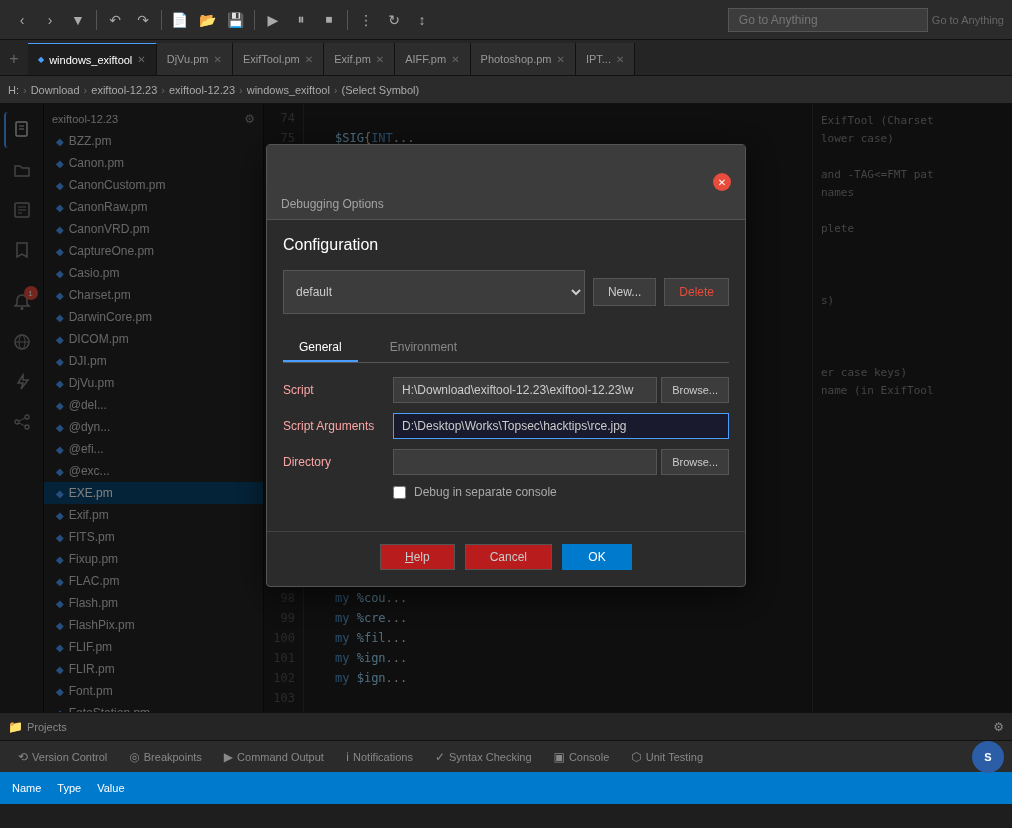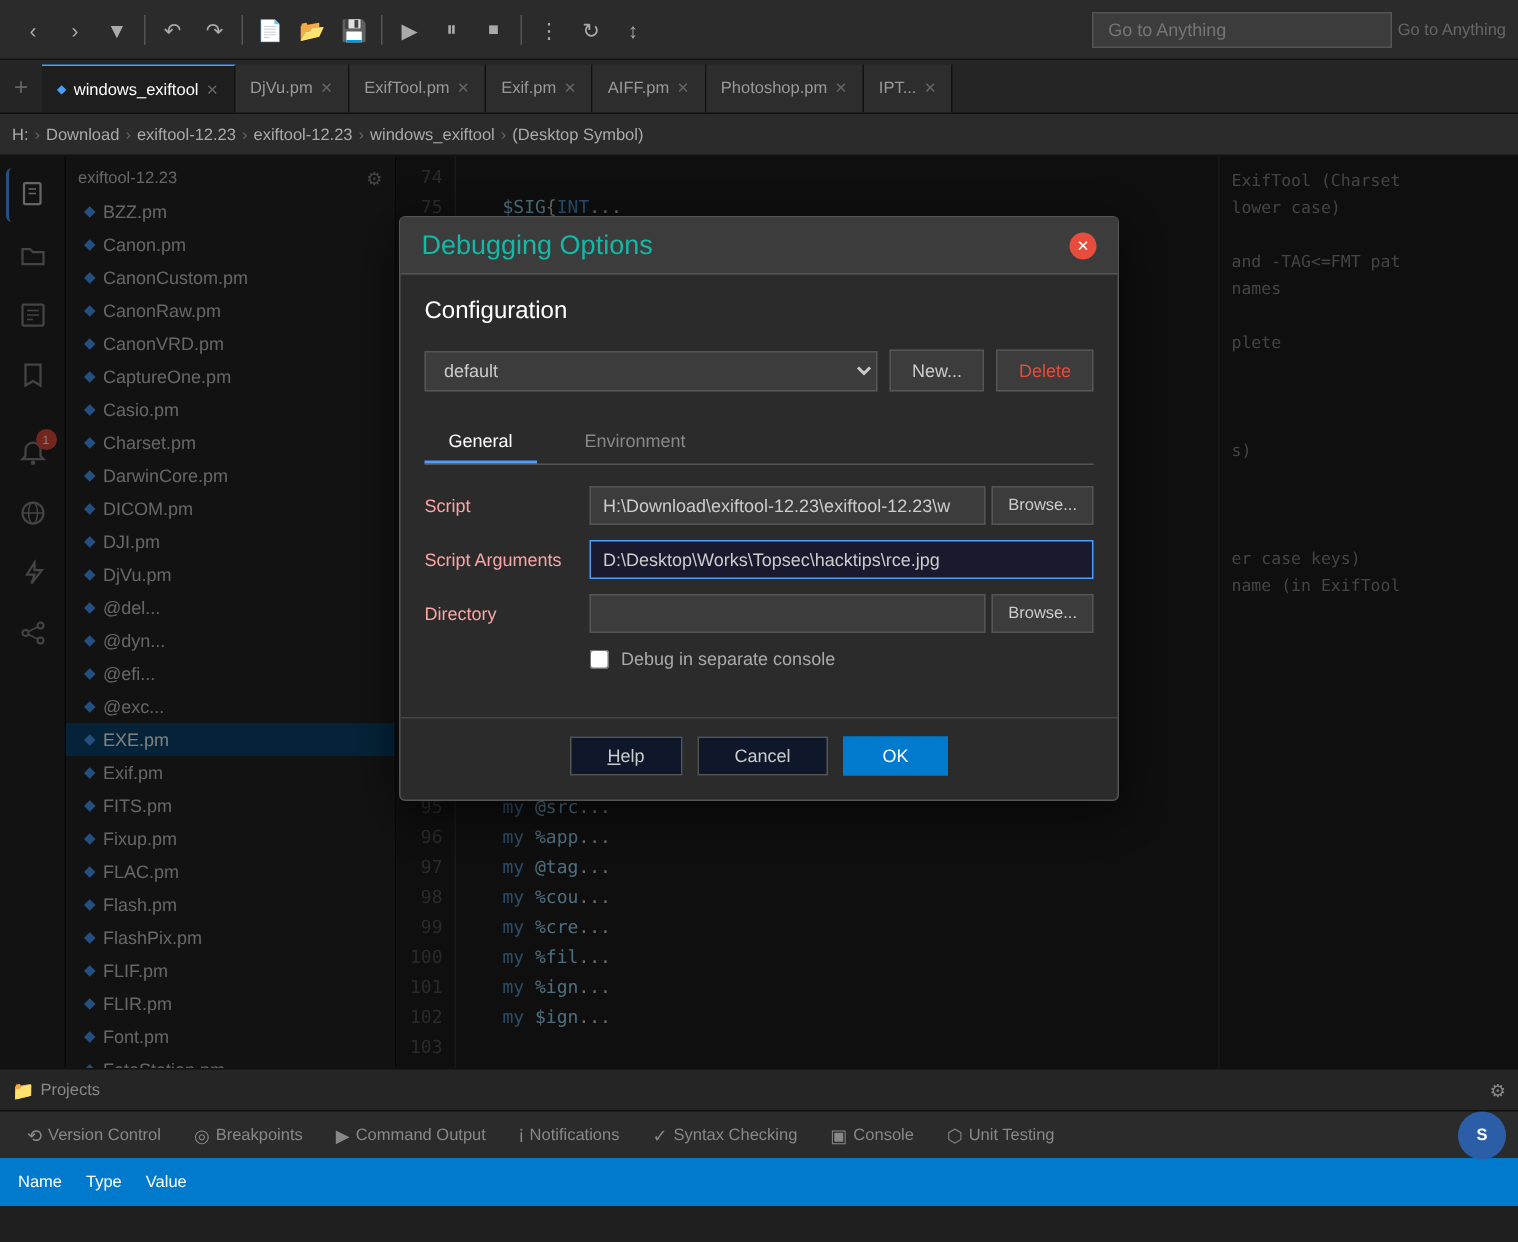--- a/index.html
+++ b/index.html
@@ -300,22 +300,23 @@
     }
     .dialog-title-bar {
       background: #3c3c3c;
       padding: 8px 14px;
       display: flex;
       align-items: center;
       justify-content: space-between;
       border-bottom: 1px solid #555;
     }
     .dialog-title {
-      font-size: 18px;
-      color: #14b8a6;
+      font-size: 12px;
+      color: #a3a3a3;
+      margin-top: 44px;
     }
     .dialog-close {
       width: 18px;
       height: 18px;
       background: #e74c3c;
       border-radius: 50%;
       cursor: pointer;
       display: flex;
       align-items: center;
       justify-content: center;
@@ -337,21 +338,21 @@
       gap: 8px;
       margin-bottom: 12px;
     }
     .config-select {
       flex: 1;
       background: #3c3c3c;
       border: 1px solid #555;
       color: #ccc;
       padding: 4px 8px;
       font-size: 12px;
-      height: 27px;
+      height: 44px;
     }
     .config-btn {
       background: #3c3c3c;
       border: 1px solid #555;
       color: #ccc;
       padding: 4px 14px;
       font-size: 12px;
       cursor: pointer;
       height: 28px;
     }
@@ -428,21 +429,21 @@
 
     .dialog-footer {
       display: flex;
       justify-content: center;
       gap: 10px;
       padding: 12px 16px 16px;
       border-top: 1px solid #444;
       margin-top: 8px;
     }
     .footer-btn {
-      background: #0f172a;
+      background: #b91c1c;
       border: 1px solid #555;
       color: #ccc;
       padding: 5px 24px;
       font-size: 12px;
       cursor: pointer;
       min-width: 70px;
     }
     .footer-btn.primary {
       background: #007acc;
       border-color: #007acc;
@@ -528,21 +529,21 @@
   <span>H:</span>
   <span class="sep">›</span>
   <span>Download</span>
   <span class="sep">›</span>
   <span>exiftool-12.23</span>
   <span class="sep">›</span>
   <span>exiftool-12.23</span>
   <span class="sep">›</span>
   <span>windows_exiftool</span>
   <span class="sep">›</span>
-  <span>(Desktop Symbol)</span>
+  <span>(Select Symbol)</span>
 </div>
 
 <div style="display:flex; height:608px; position:relative;">
 
   <div class="left-sidebar">
     <div class="sidebar-icon active">
       <svg width="18" height="18" viewBox="0 0 18 18">
           <rect x="2" y="1" width="11" height="14" rx="1" fill="none" stroke="#ccc" stroke-width="1.5"></rect>
           <line x1="5" y1="5" x2="10" y2="5" stroke="#ccc" stroke-width="1"></line>
           <line x1="5" y1="8" x2="10" y2="8" stroke="#ccc" stroke-width="1"></line>

